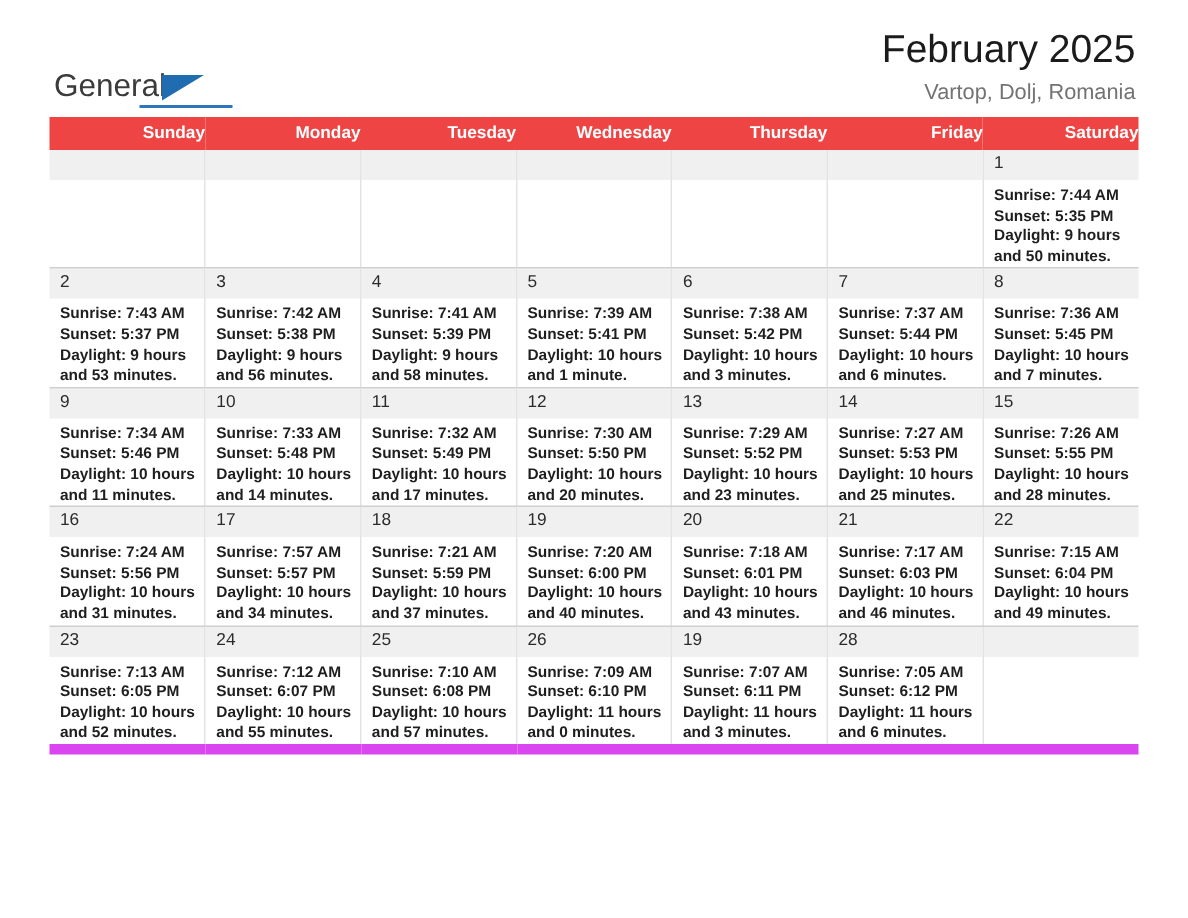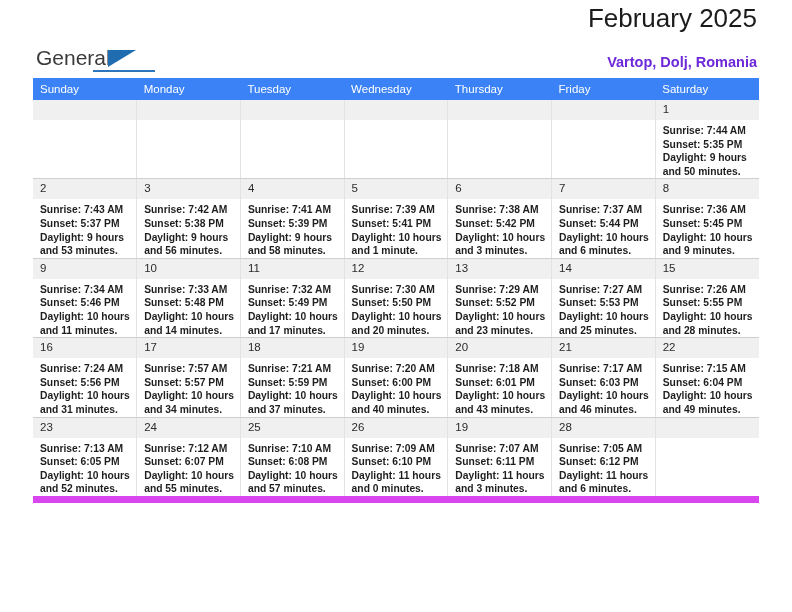--- a/index.html
+++ b/index.html
@@ -73,41 +73,41 @@
     padding-right: 2px;
   }
   .cal-title {
     font-size: 26px;
     color: #1b1b1b;
     line-height: 30px;
     font-weight: 400;
   }
   .cal-subtitle {
     font-size: 14.5px;
-    color: #6d28d9;
+    color: #737373;
     line-height: 20px;
-    margin-top: 19px;
-    font-weight: 700;
+    margin-top: 5px;
+    font-weight: 400;
   }
 
   
   .calendar {
     width: 726px;
     border-collapse: collapse;
     table-layout: fixed;
     margin-top: 6px;
   }
   .calendar col { width: 103.71px; }
 
   .calendar thead th {
-    background: #3b82f6;
+    background: #ef4444;
     color: #ffffff;
     font-size: 11.5px;
-    font-weight: normal;
-    text-align: left;
+    font-weight: bold;
+    text-align: right;
     padding: 5px 0 5px 7px;
     height: 12px;
     border: none;
   }
 
   .calendar tbody td {
     vertical-align: top;
     height: 78px;
     padding: 0;
     border-right: 1px solid #e3e3e3;
@@ -327,21 +327,21 @@
               </div>
             </div>
           </td>
           <td>
             <div class="cell-inner">
               <div class="daynum">8</div>
               <div class="details">
                 <div>Sunrise: 7:36 AM</div>
                 <div>Sunset: 5:45 PM</div>
                 <div>Daylight: 10 hours</div>
-                <div>and 9 minutes.</div>
+                <div>and 7 minutes.</div>
               </div>
             </div>
           </td>
         </tr>
         <tr>
           <td>
             <div class="cell-inner">
               <div class="daynum">9</div>
               <div class="details">
                 <div>Sunrise: 7:34 AM</div>

